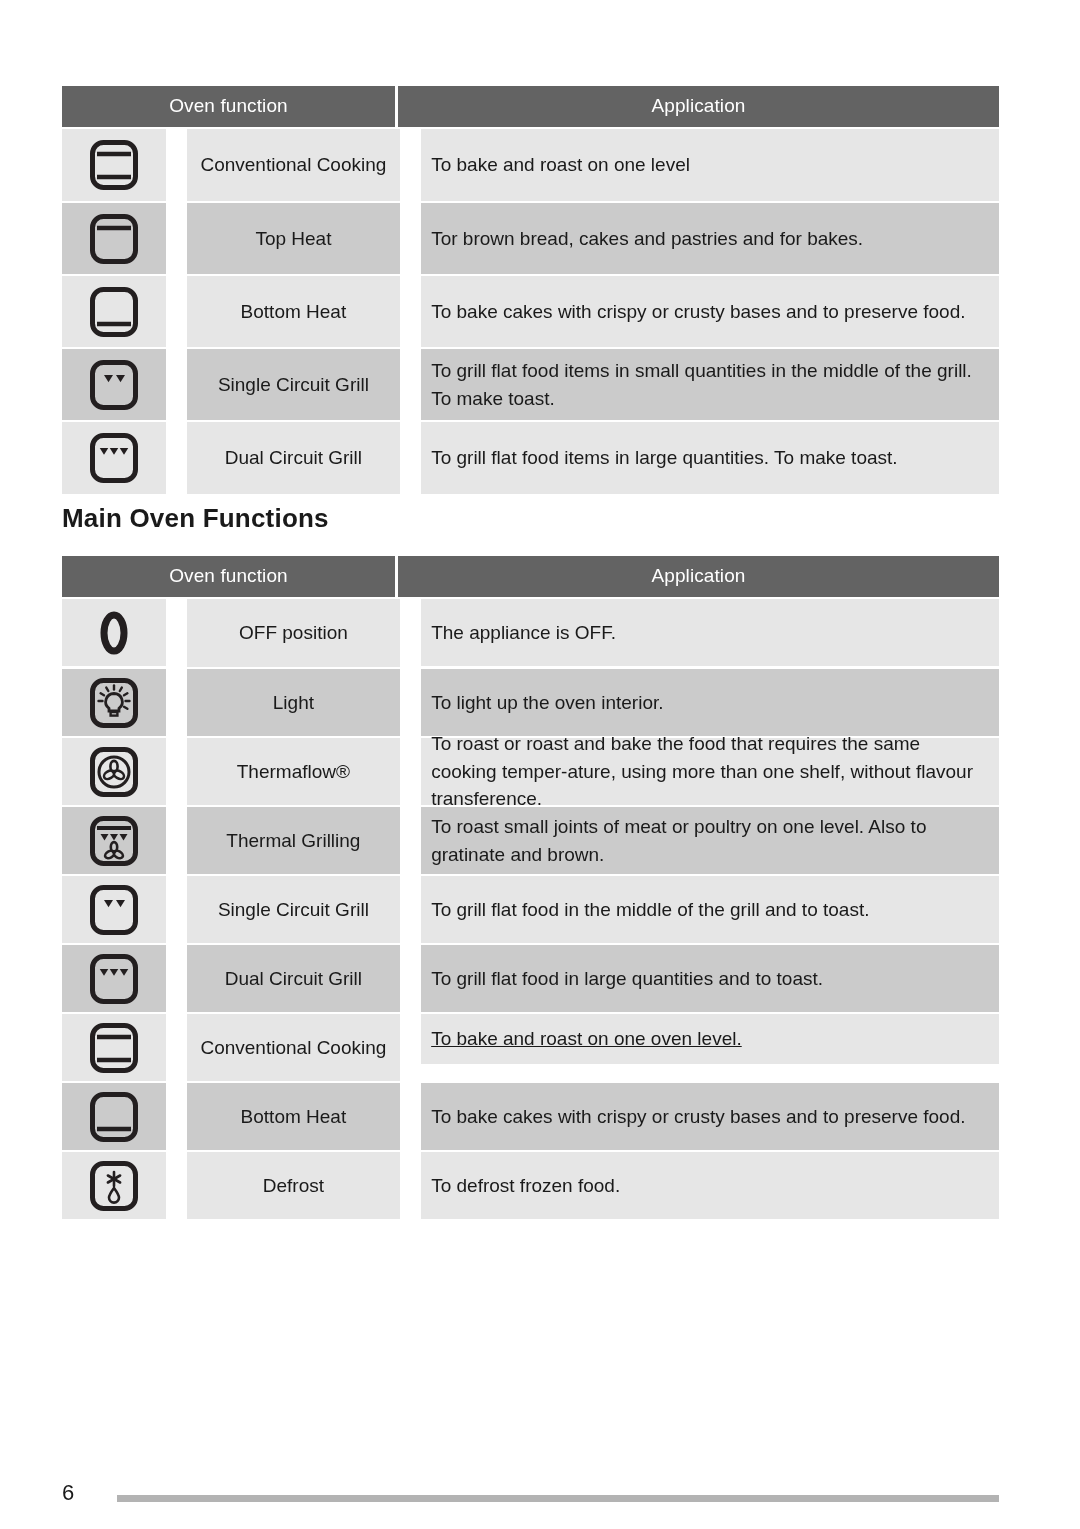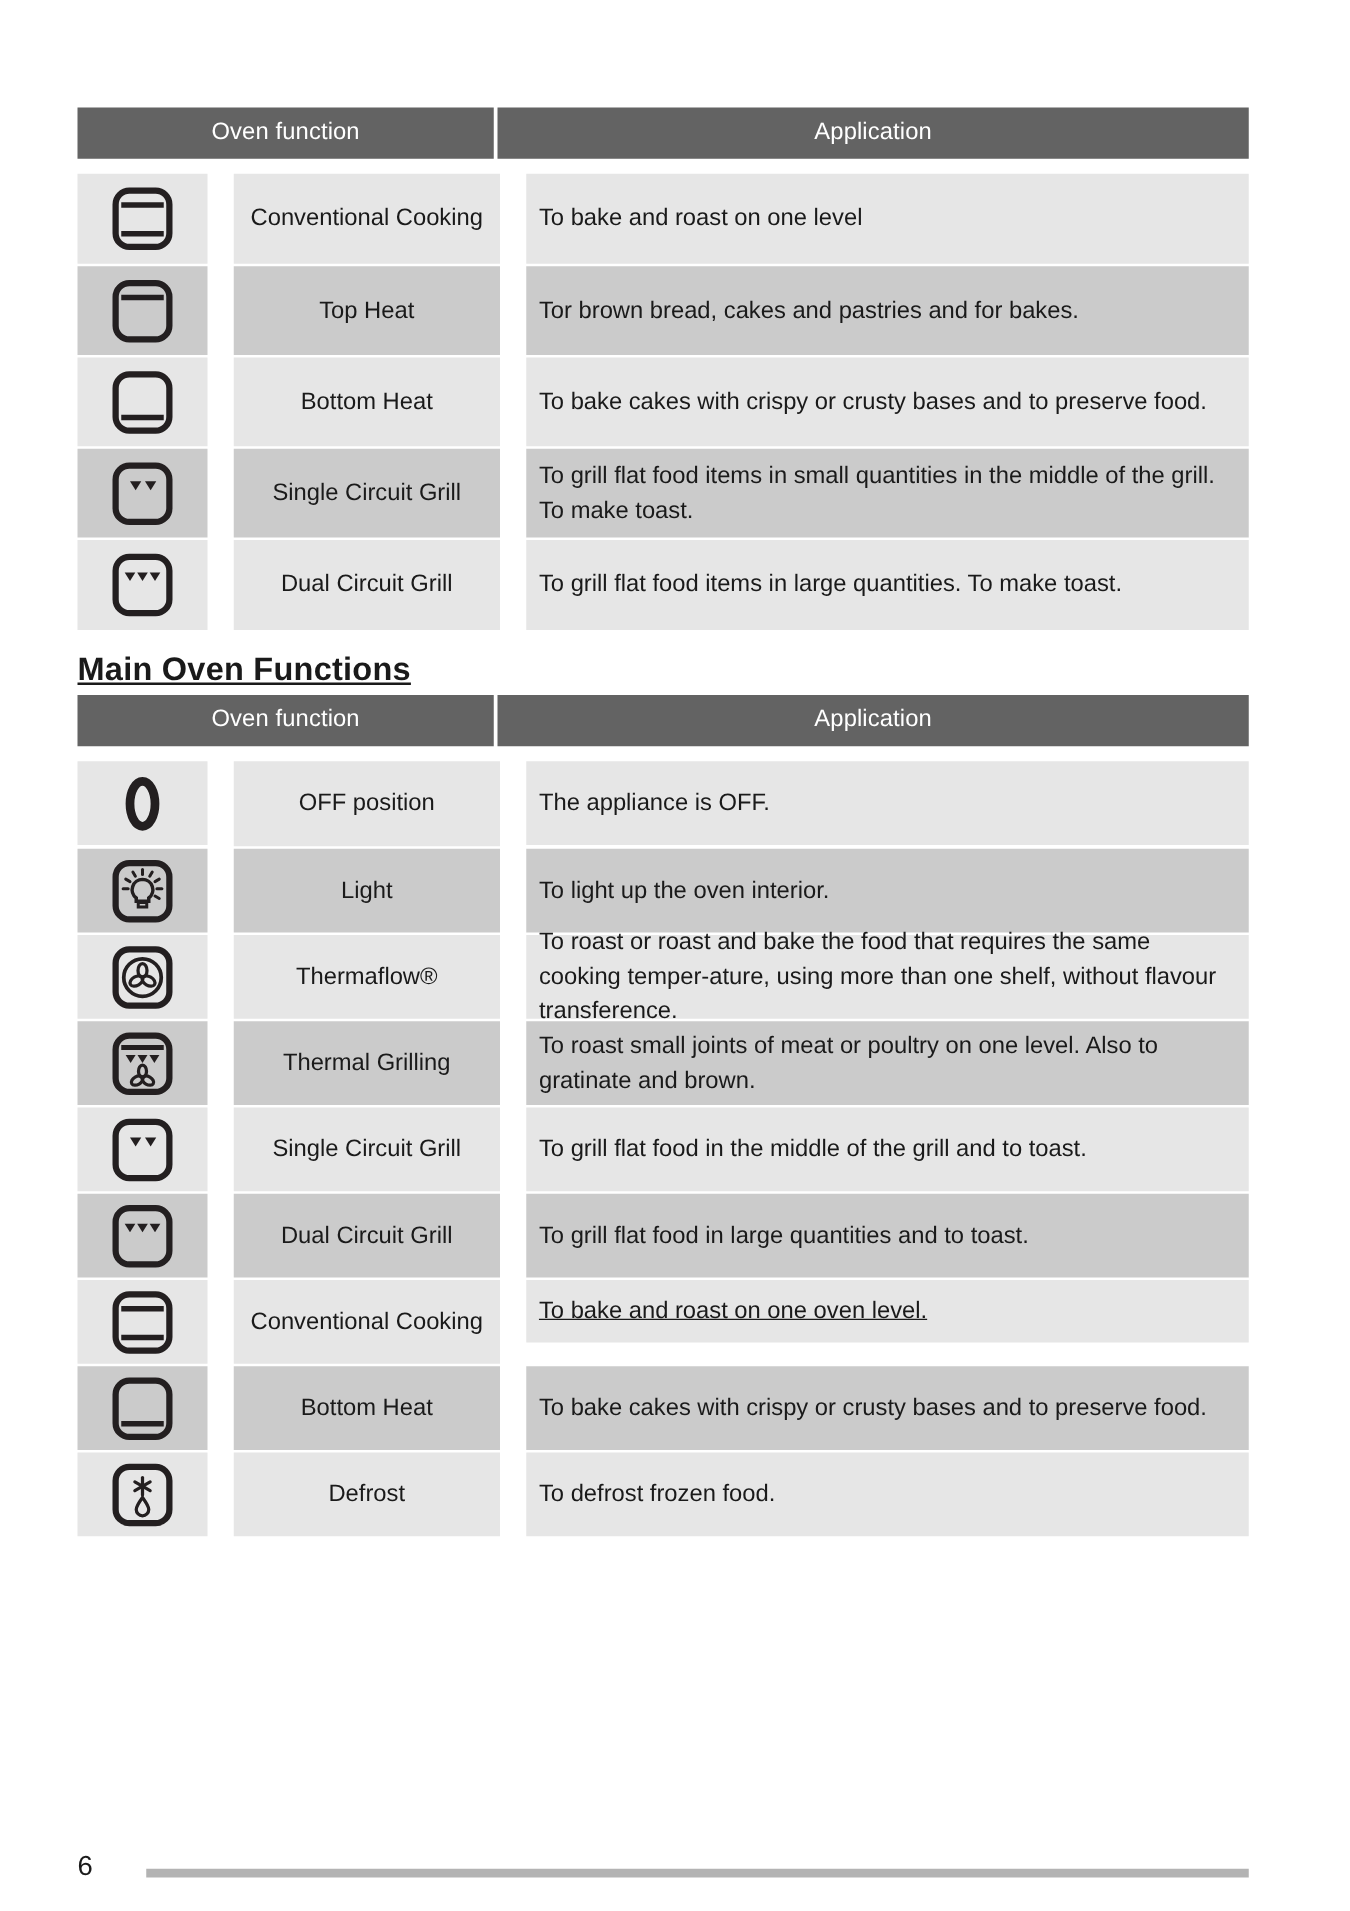--- a/index.html
+++ b/index.html
@@ -35,21 +35,21 @@
     background: #636363;
     color: #ffffff;
     font-size: 19px;
     text-align: center;
     padding: 9px 0 10px 0;
     letter-spacing: 0.1px;
   }
   .hdr-row {
     display: flex;
     gap: 3px;
-    margin-bottom: 12px;
+    margin-bottom: 2px;
   }
   .hdr-fn  { width: 333px; }
   .hdr-app { width: 601px; }
 
   .row {
     display: flex;
     gap: 21px;
     margin-bottom: 2px;
   }
   .row.light  .cell { background: #e6e6e6; }
@@ -203,21 +203,21 @@
             </div>
           </div>
           <div class="cell c-name" style="height: 72px;">Dual Circuit Grill</div>
           <div class="cell c-app" style="height: 72px;">
             <span>To grill flat food items in large quantities. To make toast.</span>
           </div>
         </div>
       </div>
   </div>
 
-  <div class="heading" style="top:520px;text-decoration:underline;">Main Oven Functions</div>
+  <div class="heading" style="top:503px;">Main Oven Functions</div>
 
   <div class="tbl" id="table2" style="top:556px;">
     <div class="hdr-row">
       <div class="hdr-fn">Oven function</div>
       <div class="hdr-app">Application</div>
     </div>
     <div id="t2-body">
         <div class="row h2 light">
           <div class="cell c-icon" style="height: 67px;">
             <div class="icon-wrap">

